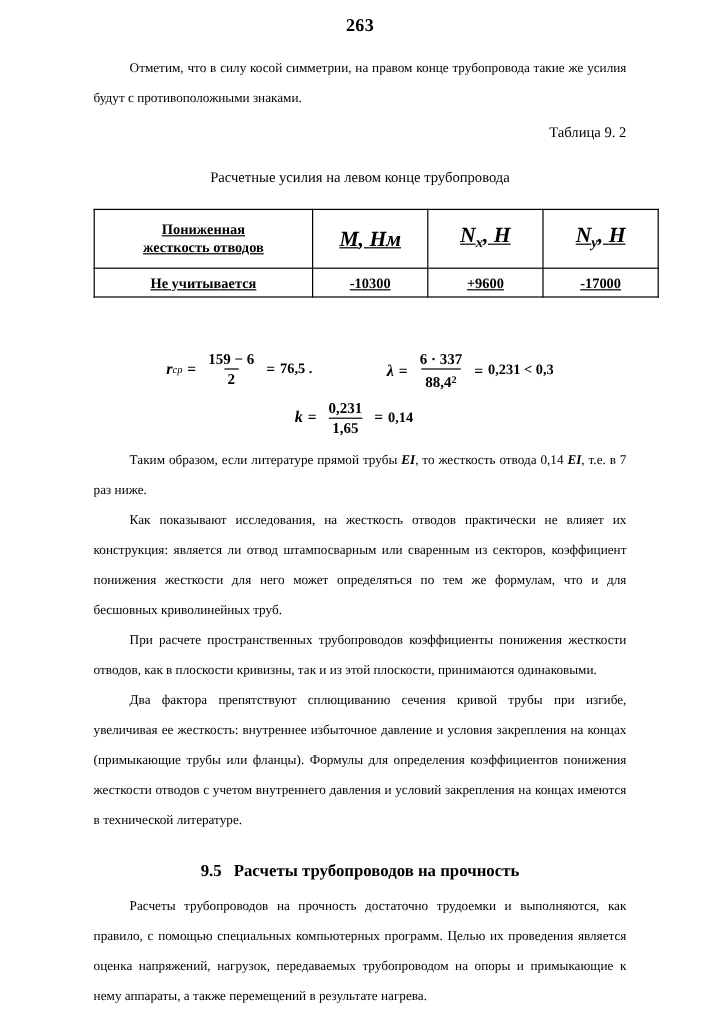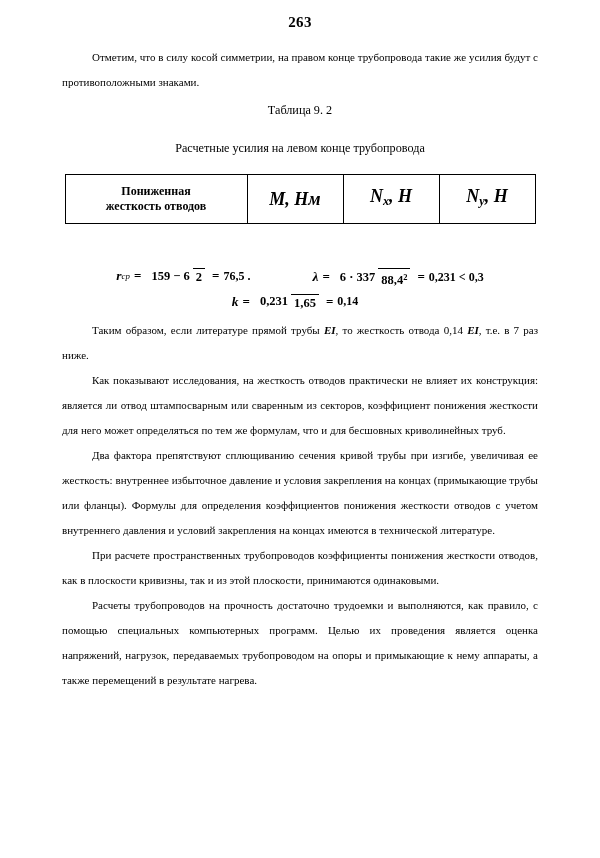--- a/index.html
+++ b/index.html
@@ -13,59 +13,60 @@
     overflow: hidden;
     font-family: "Liberation Serif", "DejaVu Serif", serif;
     color: #000000;
   }
   .page {
     position: relative;
     width: 600px;
     height: 858px;
     background: #ffffff;
     box-sizing: border-box;
-    padding: 0 62px;
+    padding: 0 78px;
   }
   .page-number {
     text-align: center;
     font-weight: bold;
     font-size: 15px;
     padding-top: 14px;
     letter-spacing: 0.3px;
   }
   .para {
     font-size: 11px;
     line-height: 25px;
     text-align: justify;
     text-justify: inter-word;
     text-indent: 30px;
     margin: 0;
     hyphens: manual;
   }
   .para-first { margin-top: 14px; }
 
   .table-caption-right {
-    text-align: center;
+    text-align: right;
     font-size: 12.2px;
     line-height: 22px;
     margin-top: 4px;
   }
   .table-caption-center {
     text-align: center;
     font-size: 12.2px;
     line-height: 20px;
     margin-top: 17px;
     margin-bottom: 4px;
   }
 
   table.forces {
     border-collapse: collapse;
     width: 470px;
     margin: 16px auto;
     table-layout: fixed;
+    text-decoration: underline;
   }
   table.forces th,
   table.forces td {
     border: 1.6px solid #000000;
     text-align: center;
     vertical-align: middle;
     font-size: 12px;
     padding: 2px 3px;
   }
   table.forces thead th {
@@ -117,21 +118,21 @@
     white-space: nowrap;
   }
   .eq .var {
     font-style: italic;
     font-weight: bold;
     font-size: 13.5px;
   }
   .eq .op { margin: 0 4px; font-weight: bold; }
   .frac {
     display: inline-flex;
-    flex-direction: row;
+    flex-direction: column;
     align-items: center;
     vertical-align: middle;
     margin: 0 3px;
     font-weight: bold;
   }
   .frac .num {
     padding: 0 3px 1px 3px;
     font-size: 12.5px;
     line-height: 14px;
   }
@@ -190,20 +191,26 @@
           <span>N</span><sub>x</sub>,
           <span>Н</span>
         </th>
         <th class="math">
           <span>N</span><sub>y</sub>,
           <span>Н</span>
         </th>
       </tr>
     </thead>
     <tbody>
+      <tr>
+        <td>Не учитывается</td>
+        <td class="num">-10300</td>
+        <td class="num">+9600</td>
+        <td class="num">-17000</td>
+      </tr>
     </tbody>
   </table>
 
   <div class="spacer-md"></div>
 
 
   <div class="formula-row">
 
     <span class="eq">
       <span class="var">r</span>
@@ -242,20 +249,23 @@
       <span class="res">0,14</span>
     </span>
   </div>
 
   <div class="spacer-sm"></div>
 
   <p class="para"><span>Таким образом, если литературе прямой трубы </span><span class="italic-math">EI</span><span>, то жесткость отвода 0,14 </span><span class="italic-math">EI</span><span>, т.е. в 7 раз ниже.</span></p>
 
   <p class="para">Как показывают исследования, на жесткость отводов практически не влияет их конструкция: является ли отвод штампосварным или сваренным из секторов, коэффициент понижения жесткости для него может определяться по тем же формулам, что и для бесшовных криволинейных труб.</p>
 
+  <p class="para">При расчете пространственных трубопроводов коэффициенты понижения жесткости отводов, как в плоскости кривизны, так и из этой плоскости, принимаются одинаковыми.</p>
+
   <p class="para">Два фактора препятствуют сплющиванию сечения кривой трубы при изгибе, увеличивая ее жесткость: внутреннее избыточное давление и условия закрепления на концах (примыкающие трубы или фланцы). Формулы для определения коэффициентов понижения жесткости отводов с учетом внутреннего давления и условий закрепления на концах имеются в технической литературе.</p>
 
-  <p class="para">При расчете пространственных трубопроводов коэффициенты понижения жесткости отводов, как в плоскости кривизны, так и из этой плоскости, принимаются одинаковыми.</p>
-
+  <div class="heading">
+    <span class="num">9.5</span><span>Расчеты трубопроводов на прочность</span>
+  </div>
 
   <p class="para">Расчеты трубопроводов на прочность достаточно трудоемки и выполняются, как правило, с помощью специальных компьютерных программ. Целью их проведения является оценка напряжений, нагрузок, передаваемых трубопроводом  на опоры и примыкающие к нему аппараты, а также перемещений в результате нагрева.</p>
 
 </div>
 
 </body></html>

